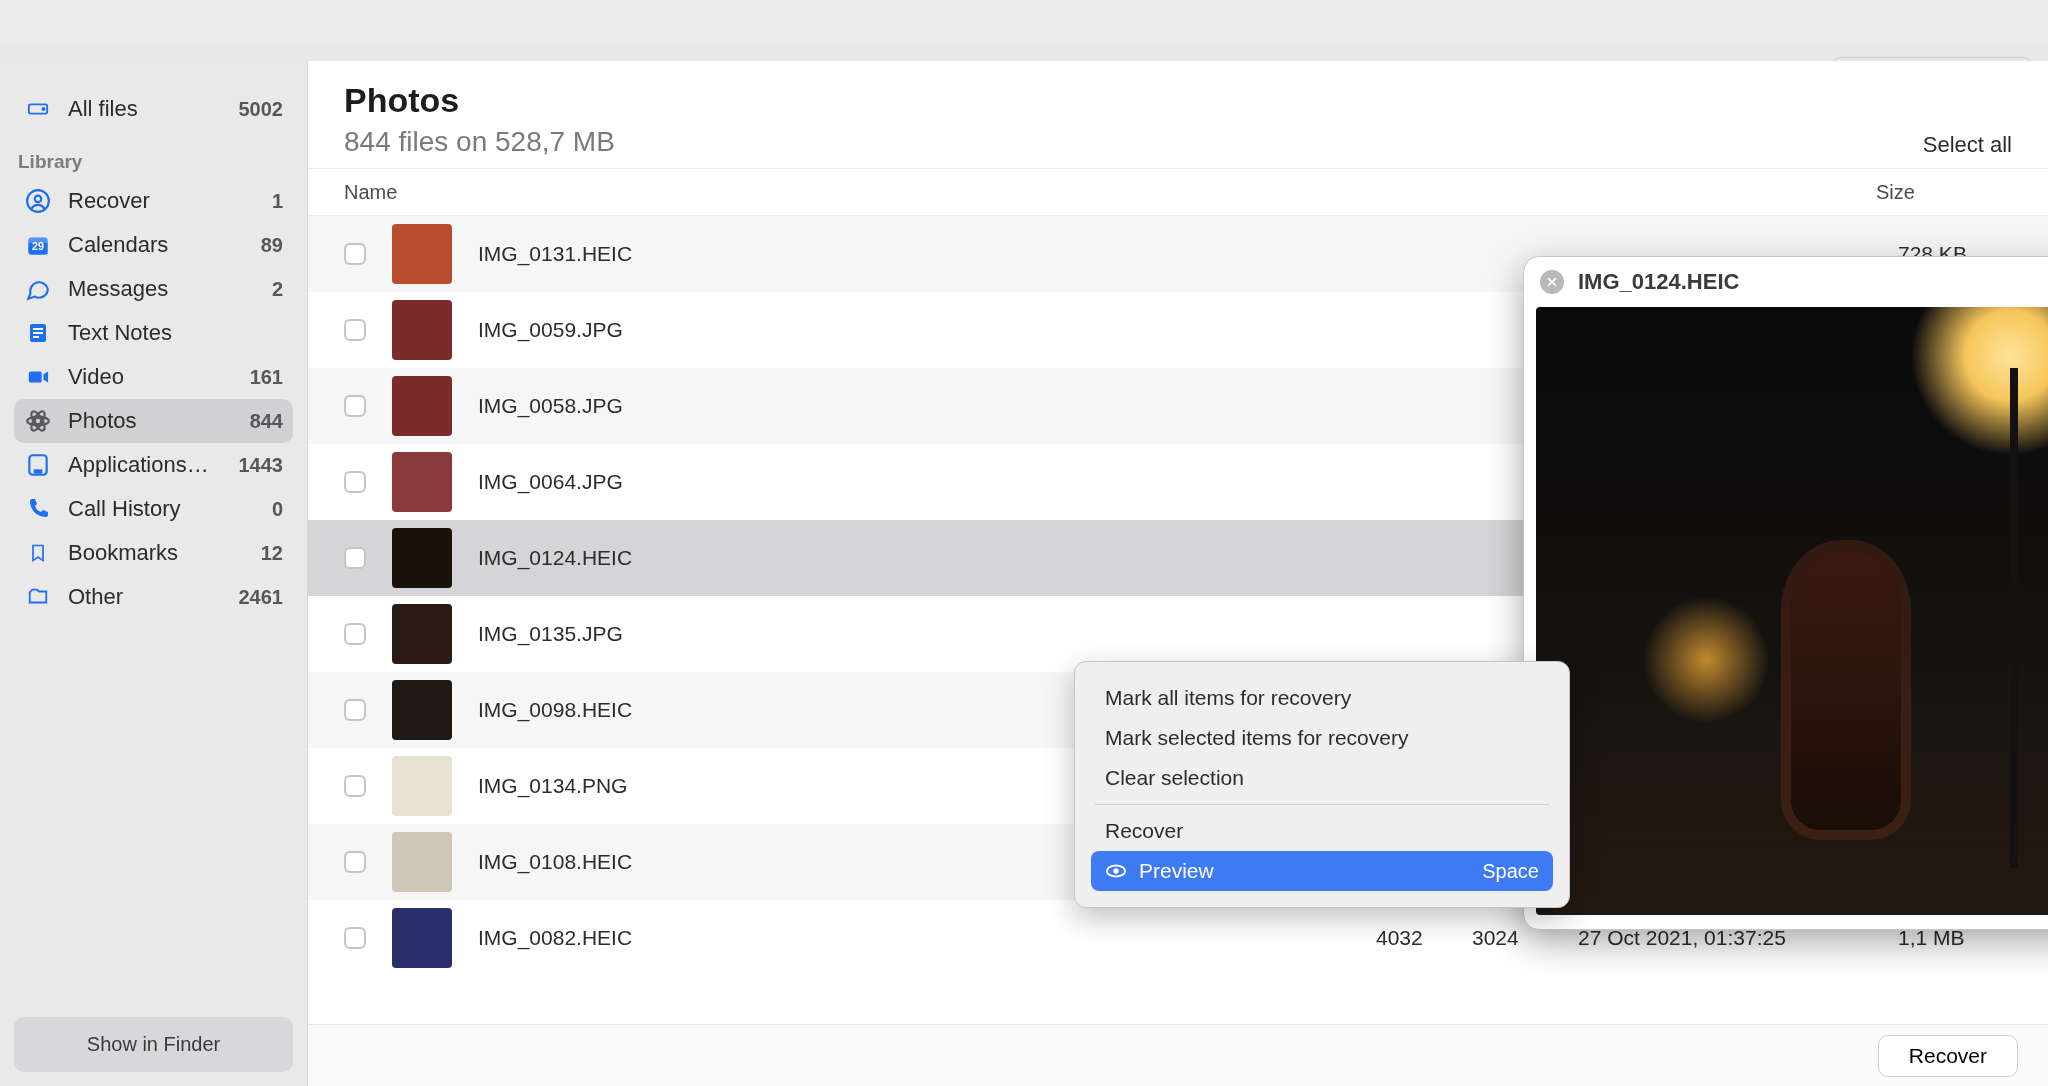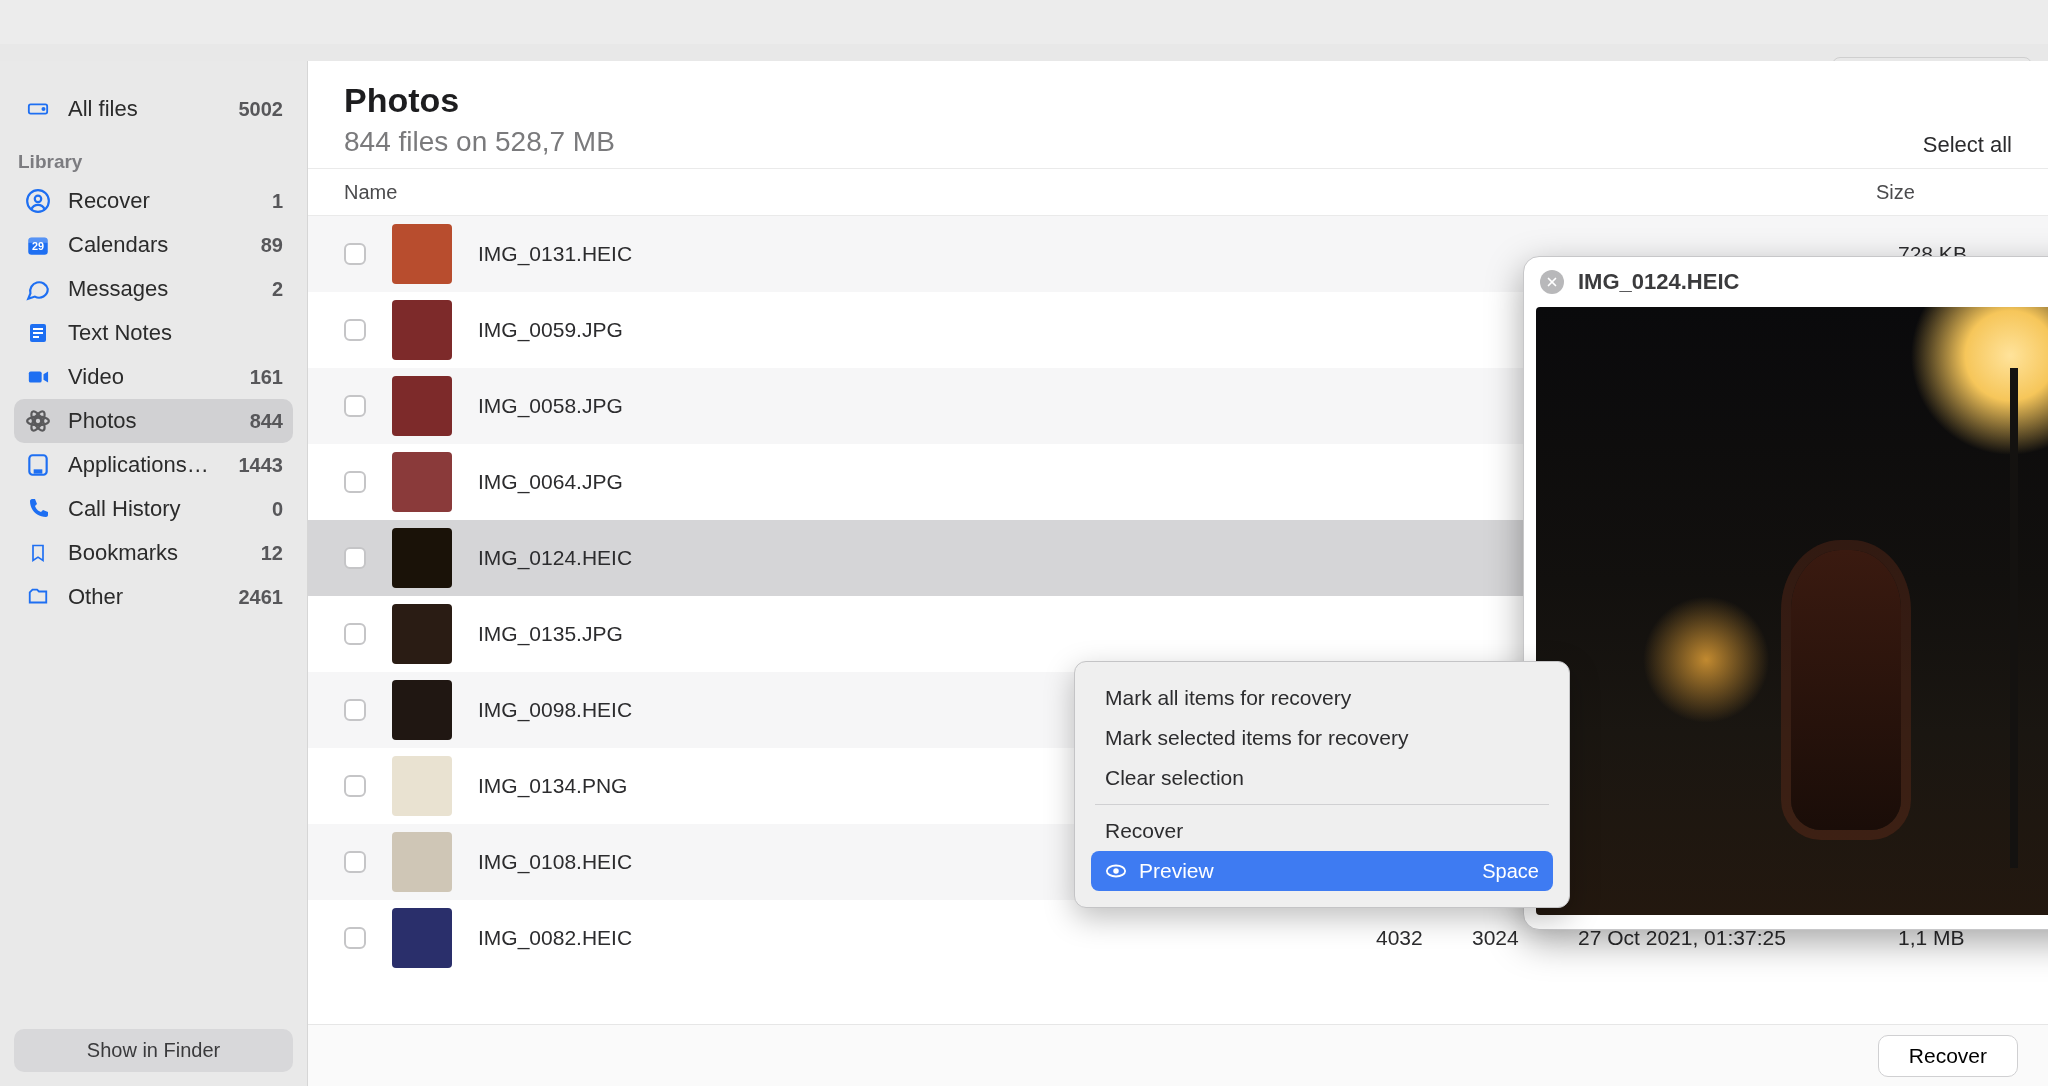--- a/index.html
+++ b/index.html
@@ -71,21 +71,21 @@
     padding:8px 10px; border-radius:10px;
     font-size:22px; color:#2b2b2b;
   }
   .sb-item .count { margin-left:auto; color:#57575a; font-size:20px; font-weight:700;}
   .sb-item .icon-slot { width:28px; height:28px; display:flex; align-items:center; justify-content:center; }
   .sb-item.selected { background:#d1d1d3; }
   .sb-header { color:#7c7c80; font-size:19px; font-weight:600; padding:20px 10px 6px 4px; }
   .sb-footer { margin-top:auto; }
   .finder-btn {
     width:100%; background:#d8d8da; border:none; border-radius:10px;
-    padding:10px; font-size:20px; color:#3a3a3c;
+    padding:16px; font-size:20px; color:#3a3a3c;
   }
 
   
   .main {
     flex:1; background:#ffffff; display:flex; flex-direction:column;
     position:relative;
   }
   .main-header {
     padding: 20px 36px 10px 36px;
     display:flex; align-items:flex-end; justify-content:space-between;

